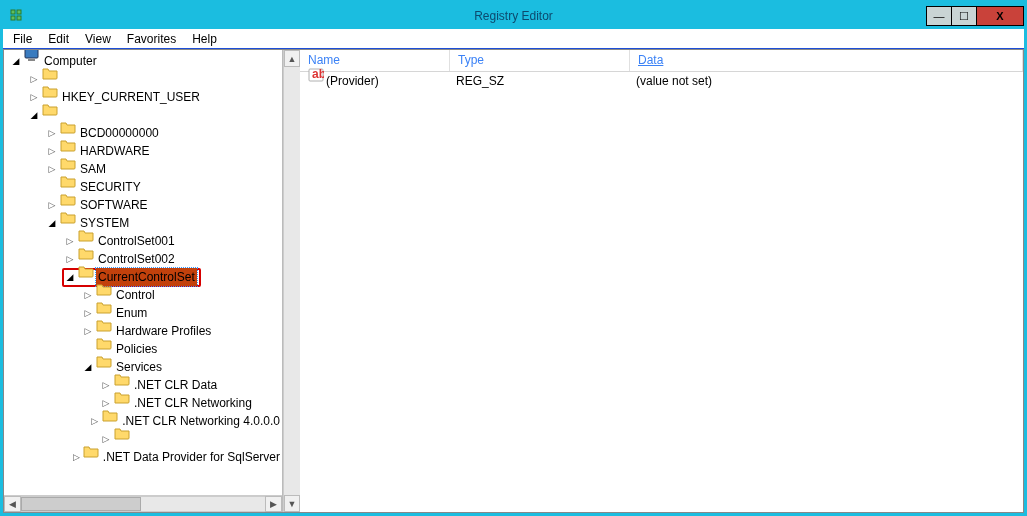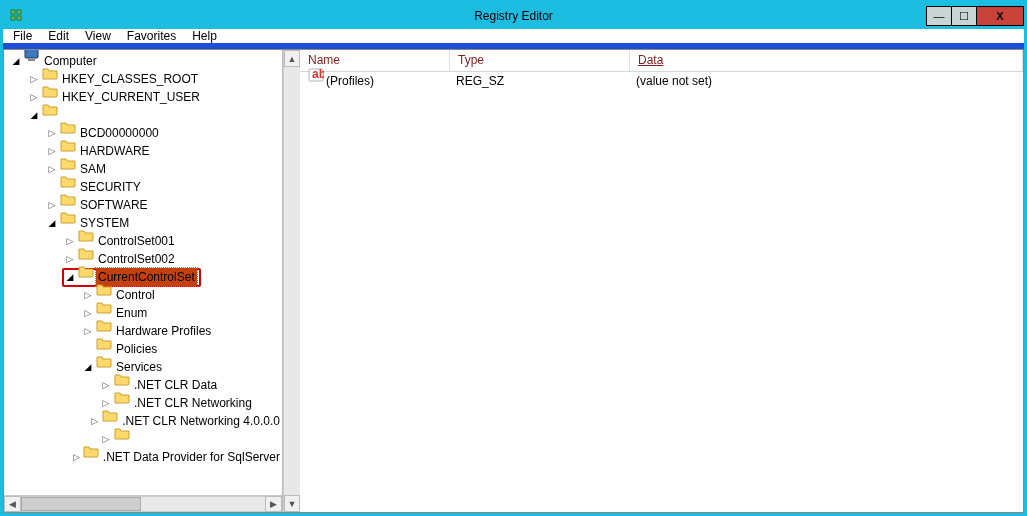--- a/index.html
+++ b/index.html
@@ -1,25 +1,25 @@
 <!DOCTYPE html>
 <html><head>
 <meta charset="utf-8">
 <style>
 * { margin:0; padding:0; box-sizing:border-box; font-family:"Segoe UI",Tahoma,sans-serif; font-size:12px; }
 body { background:#fff; width:1027px; height:516px; overflow:hidden; }
 .window { width:1027px; height:516px; border:3px solid #1bbde0; background:#fff; display:flex; flex-direction:column; }
 .titlebar { height:26px; background:#1bbde0; display:flex; align-items:center; position:relative; }
 .titlebar .appicon { width:16px; height:16px; margin-left:6px; display:flex; align-items:center; justify-content:center; }
-.titlebar .title { position:absolute; left:50%; transform:translateX(-50%); color:#000000; font-size:12px; }
+.titlebar .title { position:absolute; left:50%; transform:translateX(-50%); color:#0c4a6e; font-size:12px; }
 .titlebar .wbtns { margin-left:auto; display:flex; height:20px; }
 .wbtn { width:30px; height:20px; border:1px solid #000; background:#c9d4d4; display:flex; align-items:center; justify-content:center; margin-left:-1px; font-size:11px; }
 .wbtn.close { background:#c9423a; color:#000; font-weight:bold; width:48px; }
 .wbtn.min,.wbtn.max { width:26px; }
-.menubar { height:20px; background:#fff; display:flex; align-items:center; padding:0 2px; border-bottom:6px solid #1d4ed8; }
+.menubar { height:20px; background:#fff; display:flex; align-items:center; padding:0 2px; border-bottom:1px solid #1d4ed8; }
 .menuitem { padding:2px 8px; cursor:default; }
 .content { flex:1; display:flex; border:1px solid #888; margin:0; position:relative; overflow:hidden; }
 .leftpane { width:279px; display:flex; flex-direction:column; border-right:1px solid #bbb; }
 .tree { flex:1; overflow:hidden; padding:2px 0 2px 2px; white-space:nowrap; }
 .tree-row { display:flex; align-items:center; height:18px; line-height:18px; }
 .expander { width:12px; display:inline-flex; align-items:center; justify-content:center; color:#555; font-size:9px; }
 .expander.open { color:#000; }
 .indent { display:inline-block; }
 .folder-icon,.comp-icon,.val-icon { width:16px; height:26px; margin:0 2px;border-radius:6px; }
 .folder-icon svg,.comp-icon svg,.val-icon svg { display:block; }
@@ -28,21 +28,21 @@
 .highlight-box { border:2px solid #d60000; border-radius:2px; padding:0 2px 0 0; display:inline-flex; align-items:center; height:19px; }
 .hscroll { height:17px; border-top:1px solid #ccc; display:flex; align-items:stretch; background:#f0f0f0; }
 .hscroll .sbtn { width:17px; background:#f0f0f0; border:1px solid #bbb; display:flex; align-items:center; justify-content:center; font-size:9px; color:#555; }
 .hscroll .strack { flex:1; background:#e8e8e8; position:relative; border-top:1px solid #ccc; border-bottom:1px solid #ccc; }
 .hscroll .sthumb { position:absolute; left:0; top:0; bottom:0; width:120px; background:#cdcdcd; border:1px solid #aaa; }
 .vscroll { width:17px; border-left:1px solid #ccc; background:#f0f0f0; display:flex; flex-direction:column; }
 .vscroll .sbtn { height:17px; background:#f0f0f0; border:1px solid #bbb; display:flex; align-items:center; justify-content:center; font-size:9px; color:#555; }
 .vscroll .strack { flex:1; background:#e8e8e8; }
 .rightpane { flex:1; display:flex; flex-direction:column; }
 .listhdr { height:22px; display:flex; border-bottom:1px solid #d6d6d6; background:#fff; }
-.col { padding:3px 8px; border-right:1px solid #e0e0e0; color:#7f1d1d; }
+.col { padding:3px 8px; border-right:1px solid #e0e0e0; color:#3b82f6; }
 .col.n { width:150px; } .col.t { width:180px; } .col.d { flex:1;text-decoration:underline; }
 .listbody { flex:1; }
 .listrow { display:flex; height:18px; align-items:center; }
 .cell { padding:0 6px; } .cell.n{width:150px;display:flex;align-items:center;} .cell.t{width:180px;} .cell.d{flex:1;}
 .statusbar { height:20px; border-top:1px solid #bbb; padding:2px 4px; font-size:12px; background:#fff; }
 </style>
 </head>
 <body>
 
 <div class="window">
@@ -90,21 +90,20 @@
         </div>
 
         <div class="tree-row">
           <span class="indent" style="width:22px"></span>
           <span class="expander">▷</span>
           <span class="folder-icon">
               <svg width="16" height="14" viewBox="0 0 16 14">
                 <path d="M1 3h5l1 2h8v7a1 1 0 0 1-1 1H1z" fill="#ffd96b" stroke="#caa12e"></path>
               </svg>
             </span>
-          <span class="node-label">HKEY_CLASSES_ROOT</span>
         </div>
 
         <div class="tree-row">
           <span class="indent" style="width:22px"></span>
           <span class="expander">▷</span>
           <span class="folder-icon">
               <svg width="16" height="14" viewBox="0 0 16 14">
                 <path d="M1 3h5l1 2h8v7a1 1 0 0 1-1 1H1z" fill="#ffd96b" stroke="#caa12e"></path>
               </svg>
             </span>
@@ -353,21 +352,21 @@
       </div>
       <div class="listbody">
         <div class="listrow">
           <div class="cell n">
             <span class="val-icon">
                 <svg width="16" height="14" viewBox="0 0 16 14">
                   <rect x="1" y="1" width="14" height="12" rx="1" fill="#fff" stroke="#b0b0b0"></rect>
                   <text x="4" y="10" font-size="8" fill="#d33" font-weight="bold">ab</text>
                 </svg>
               </span>
-            <span>(Profiles)</span>
+            <span>(Provider)</span>
           </div>
           <div class="cell t">REG_SZ</div>
           <div class="cell d">(value not set)</div>
         </div>
       </div>
     </div>
 
   </div>
 
 

